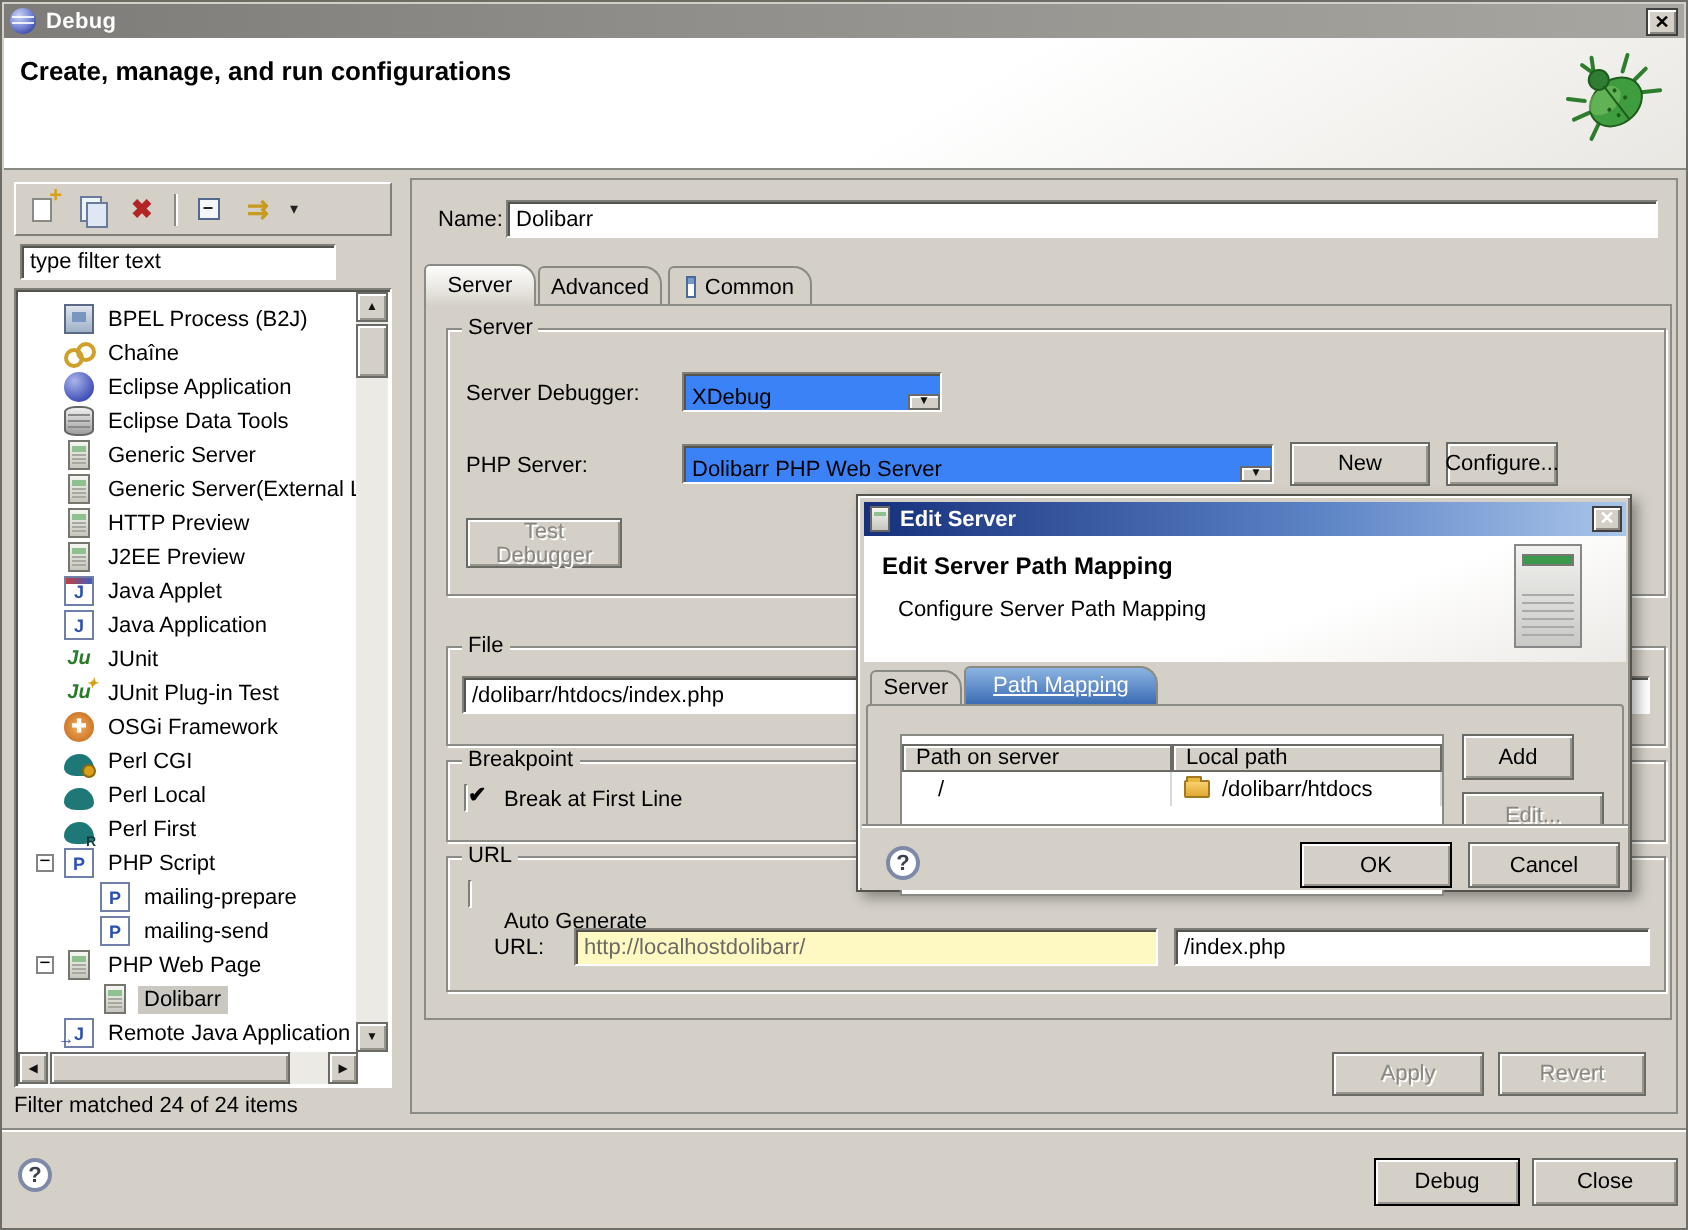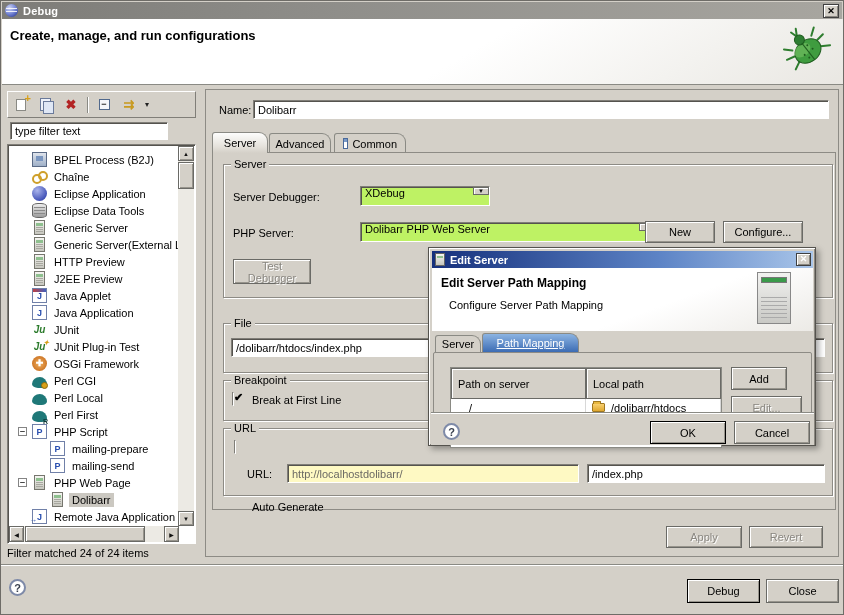--- a/index.html
+++ b/index.html
@@ -34,22 +34,22 @@
   .btn{background:#d4d0c8;border:1px solid #6a6a66;
     box-shadow:inset 1px 1px 0 #fff,inset -1px -1px 0 #97948c;
     display:flex;align-items:center;justify-content:center;font-size:11px;cursor:default;}
   .btn.default{border:1px solid #000;box-shadow:inset 1px 1px 0 #fff,inset -1px -1px 0 #97948c,inset 0 0 0 1px #d4d0c8;}
   .btn.disabled{color:#8a8781;text-shadow:1px 1px 0 #fff;}
   .field{background:#fff;border:1px solid;border-color:#807e78 #fff #fff #807e78;
     box-shadow:inset 1px 1px 0 #55534e;display:flex;align-items:center;padding:0 4px;
     font-family:"Liberation Sans",sans-serif;font-size:11px;}
   input.field{padding:0 4px;}
   .field.disabled{background:#fef9c3;color:#6b6964;}
-  .combo{display:flex;background:#bef264;border:1px solid;border-color:#807e78 #fff #fff #807e78;
-    box-shadow:inset 1px 1px 0 #55534e;align-items:flex-start;margin-left:19px;}
+  .combo{display:flex;background:#3b82f6;border:1px solid;border-color:#807e78 #fff #fff #807e78;
+    box-shadow:inset 1px 1px 0 #55534e;align-items:flex-end;}
   .combo .val{flex:1;display:flex;align-items:center;padding:0 4px;overflow:hidden;white-space:nowrap;}
   .combo .drop{width:16px;background:#d4d0c8;border:1px solid #6a6a66;
     box-shadow:inset 1px 1px 0 #fff;display:flex;align-items:center;justify-content:center;
     font-size:6px;color:#111;}
   .cb{width:13px;height:13px;background:#fff;border:1px solid;border-color:#807e78 #fff #fff #807e78;
     box-shadow:inset 1px 1px 0 #55534e;position:relative;}
   .cb .mark{display:none;position:absolute;left:1px;top:-2px;font-size:11px;font-weight:bold;}
   .cb.on .mark{display:block;}
   .group{border:1px solid #8d8b85;box-shadow:1px 1px 0 #fff,inset 1px 1px 0 #fff;}
   .group .legend{position:absolute;top:-7px;left:7px;background:#d4d0c8;padding:0 3px;}
@@ -153,21 +153,21 @@
   .dlg-sub{position:absolute;left:17px;top:31px;}
   .tower{position:absolute;right:22px;top:4px;width:34px;height:52px;
     background:linear-gradient(#f2f2f0,#c9c9c5);border:1px solid #888;}
   .tower::before{content:"";position:absolute;left:3px;right:3px;top:4px;height:4px;background:#3a9a4a;border:1px solid #777;}
   .tower::after{content:"";position:absolute;left:3px;right:3px;bottom:4px;height:22px;
     background:repeating-linear-gradient(#aaa 0 1px,transparent 1px 4px);}
   .dlg .tab{height:17px;}
   .dlg .tab.activeblue{background:linear-gradient(#8cb4e2,#3c6cb4);color:#fff;text-decoration:underline;height:19px;z-index:3;}
   .dlg-content{left:4px;top:104px;width:379px;height:77px;border:1px solid #8d8b85;border-radius:2px;background:#d4d0c8;}
   .dtable{position:absolute;left:16px;top:14px;width:272px;bottom:-20px;background:#fff;border:1px solid #8a8a84;}
-  .dhead{display:flex;height:31px;}
+  .dhead{display:flex;height:18px;align-items:flex-end;}
   .dhead .hc{background:#d4d0c8;border:1px solid #6a6a66;box-shadow:inset 1px 1px 0 #fff;
     display:flex;align-items:center;padding:0 6px;}
   .c1{width:135px;flex:none;}
   .c2{width:135px;flex:1;}
   .drow{display:flex;height:17px;background:#fff;}
   .drow .cell{display:flex;align-items:center;padding:0 6px;border-right:1px solid #d8d8d8;}
   .drow .c1{padding-left:18px;}
   .folder{width:13px;height:9px;background:linear-gradient(#f8d070,#e0a830);border:1px solid #a07820;
     border-radius:1px;position:relative;margin-right:6px;flex:none;}
   .folder::before{content:"";position:absolute;left:0;top:-3px;width:6px;height:2px;
@@ -410,21 +410,21 @@
   <div class="abs combo" style="left:340px;top:185px;width:130px;height:20px;">
     <span class="val">XDebug</span>
     <span class="drop">▼</span>
   </div>
   <span class="abs" style="left:232px;top:226px;">PHP Server:</span>
   <div class="abs combo" style="left:340px;top:221px;width:296px;height:20px;">
     <span class="val">Dolibarr PHP Web Server</span>
     <span class="drop">▼</span>
   </div>
   <button class="abs btn" style="left:644px;top:220px;width:70px;height:22px;">New</button>
-  <button class="abs btn" style="left:722px;top:220px;width:80px;height:22px;">Configure...</button>
+  <button class="abs btn" style="left:722px;top:220px;width:56px;height:22px;">Configure...</button>
   <button class="abs btn disabled" style="left:232px;top:258px;width:78px;height:25px;">Test Debugger</button>
 
   
   <div class="abs group" style="left:222px;top:322px;width:610px;height:50px;">
     <span class="legend">File</span>
   </div>
   <input class="abs field" style="left: 230px; top: 337px; width: 594px; height: 19px;" value="/dolibarr/htdocs/index.php">
 
   
   <div class="abs group" style="left:222px;top:379px;width:610px;height:41px;">
@@ -433,21 +433,21 @@
   <span class="abs cb on" style="left:231px;top:392px;">
     <span class="mark">✔</span></span>
   <span class="abs" style="left:251px;top:393px;">Break at First Line</span>
 
   
   <div class="abs group" style="left:222px;top:427px;width:610px;height:68px;">
     <span class="legend">URL</span>
   </div>
   <span class="abs cb" style="left:231px;top:440px;">
     </span>
-  <span class="abs" style="left:251px;top:454px;margin-top:46px;">Auto Generate</span>
+  <span class="abs" style="left:251px;top:454px;">Auto Generate</span>
   <span class="abs" style="left:246px;top:467px;">URL:</span>
   <input class="abs field disabled" style="left: 286px; top: 463px; width: 292px; height: 19px;" readonly="" value="http://localhostdolibarr/">
   <input class="abs field" style="left: 586px; top: 463px; width: 238px; height: 19px;" value="/index.php">
 
   <button class="abs btn disabled" style="left:665px;top:525px;width:76px;height:22px;">Apply</button>
   <button class="abs btn disabled" style="left:748px;top:525px;width:74px;height:22px;">Revert</button>
 
   
   <div class="abs dlg">
     <div class="abs dlg-title">

